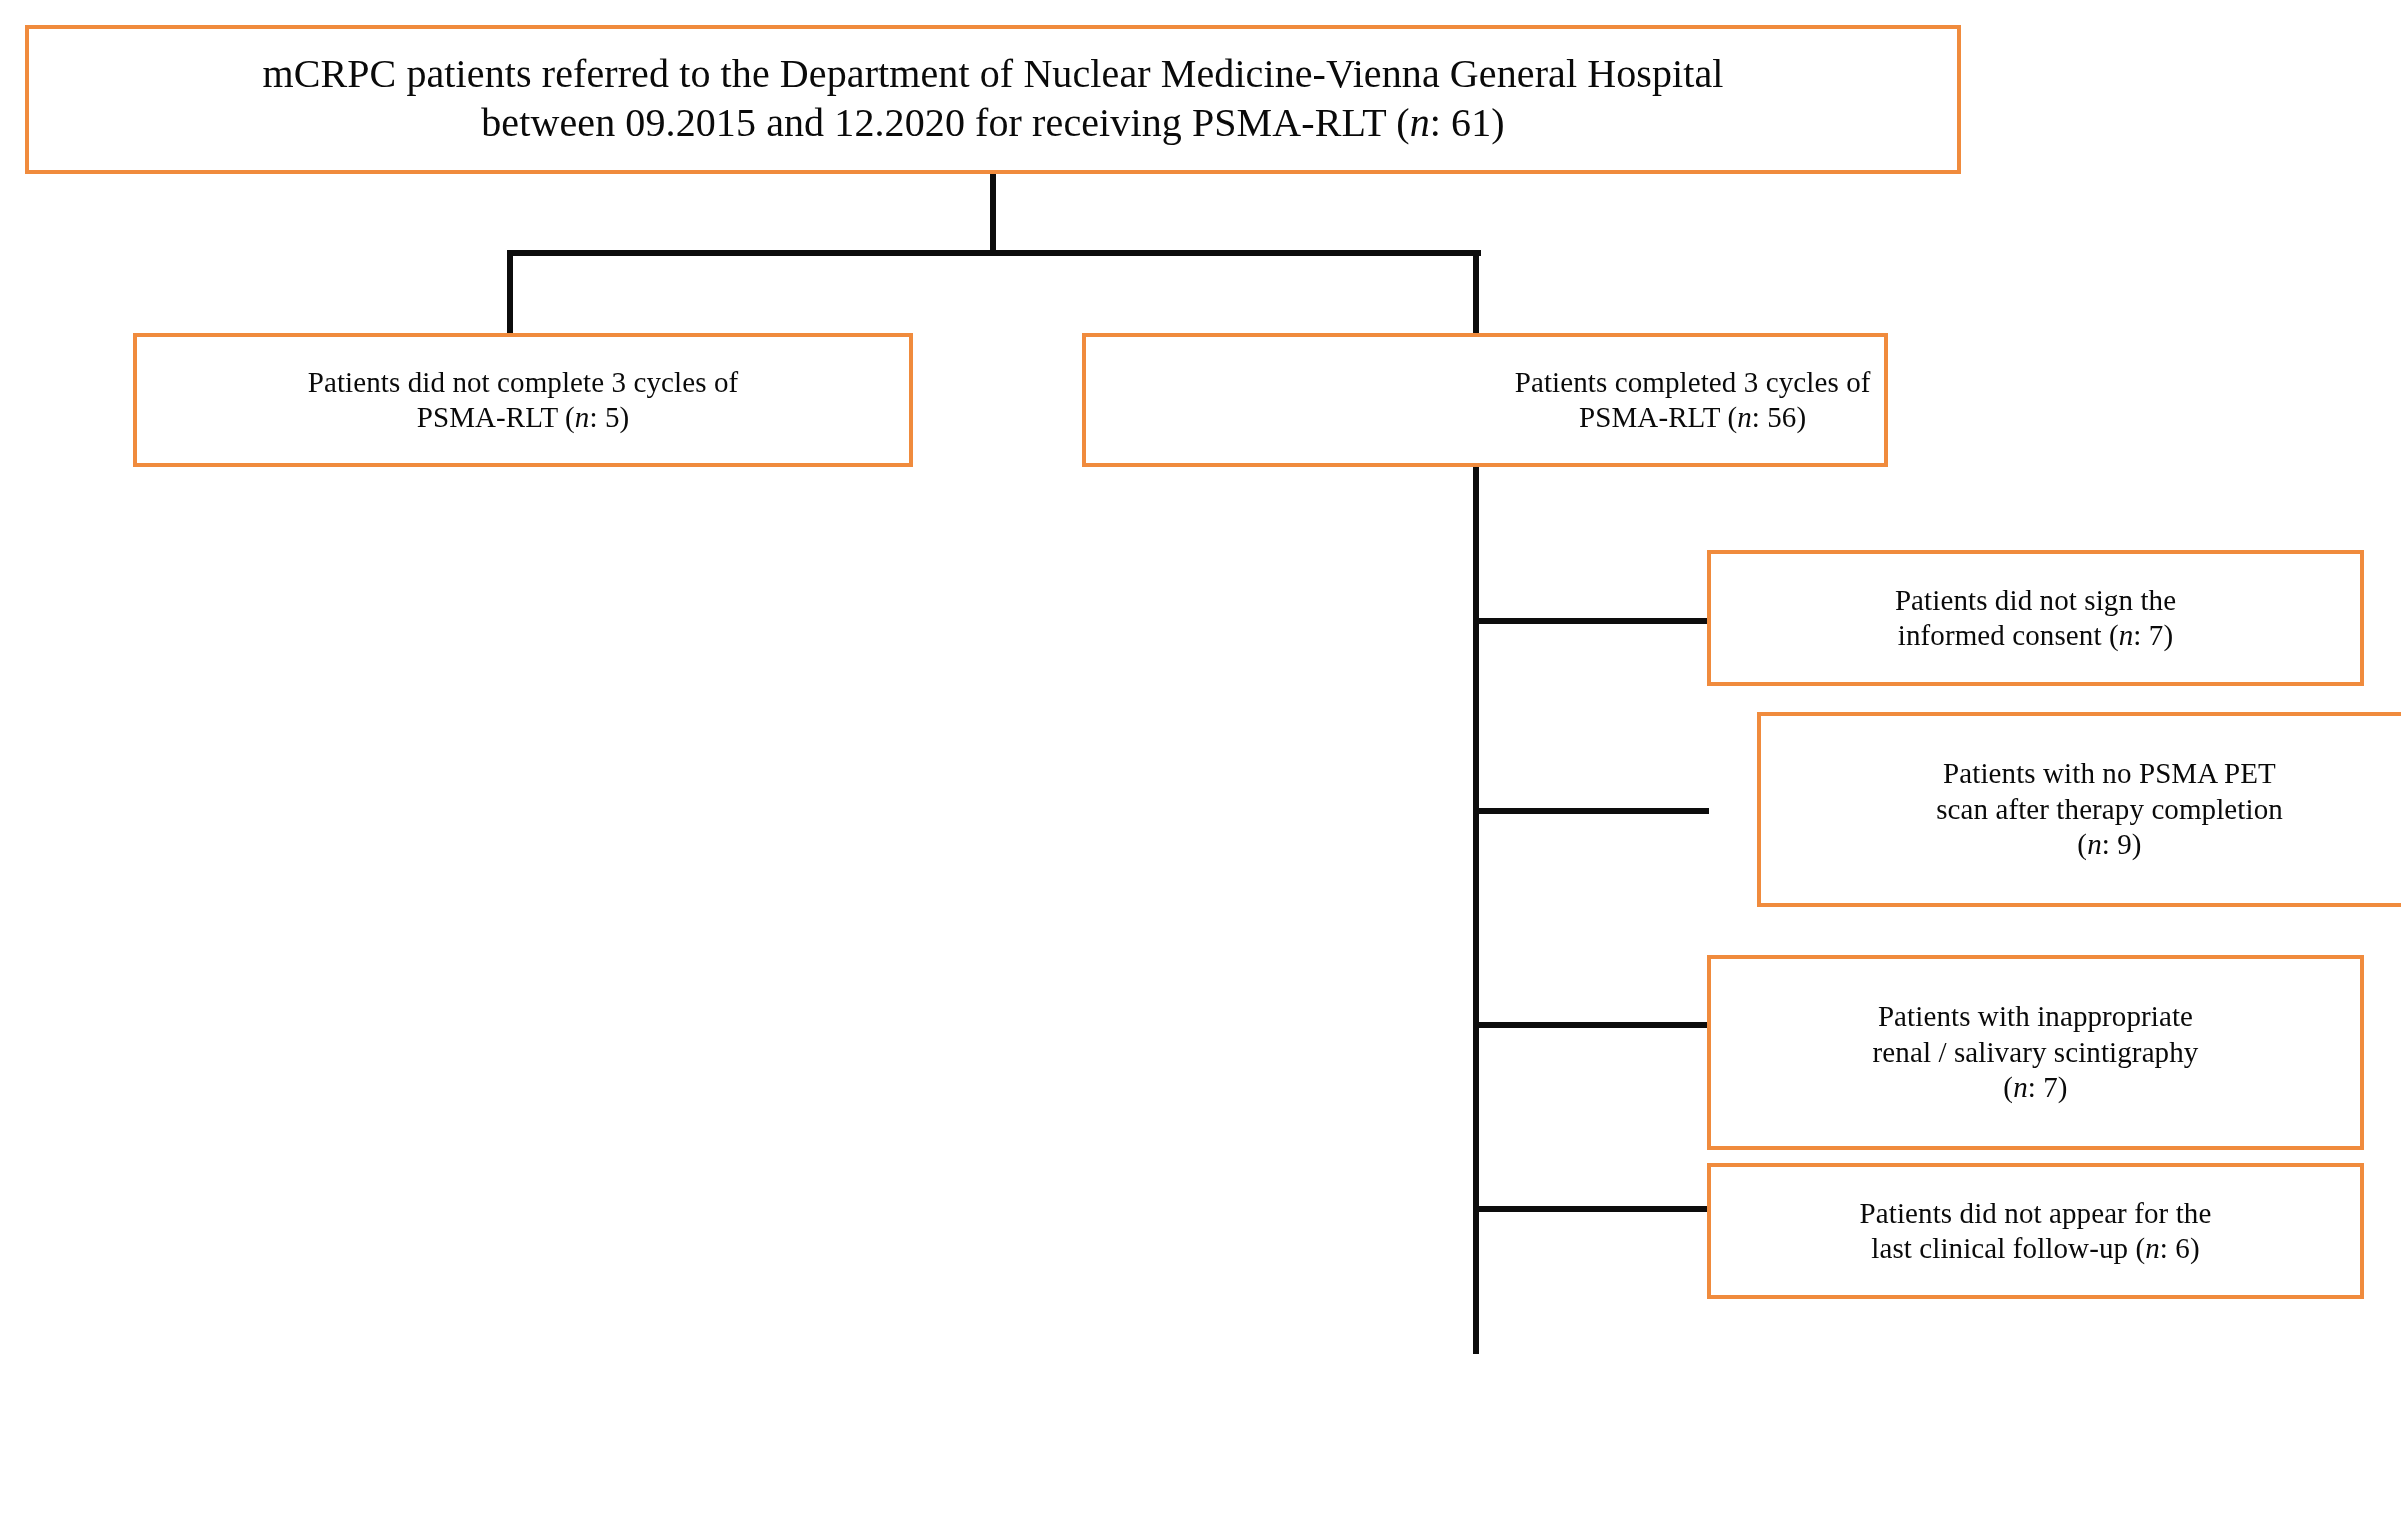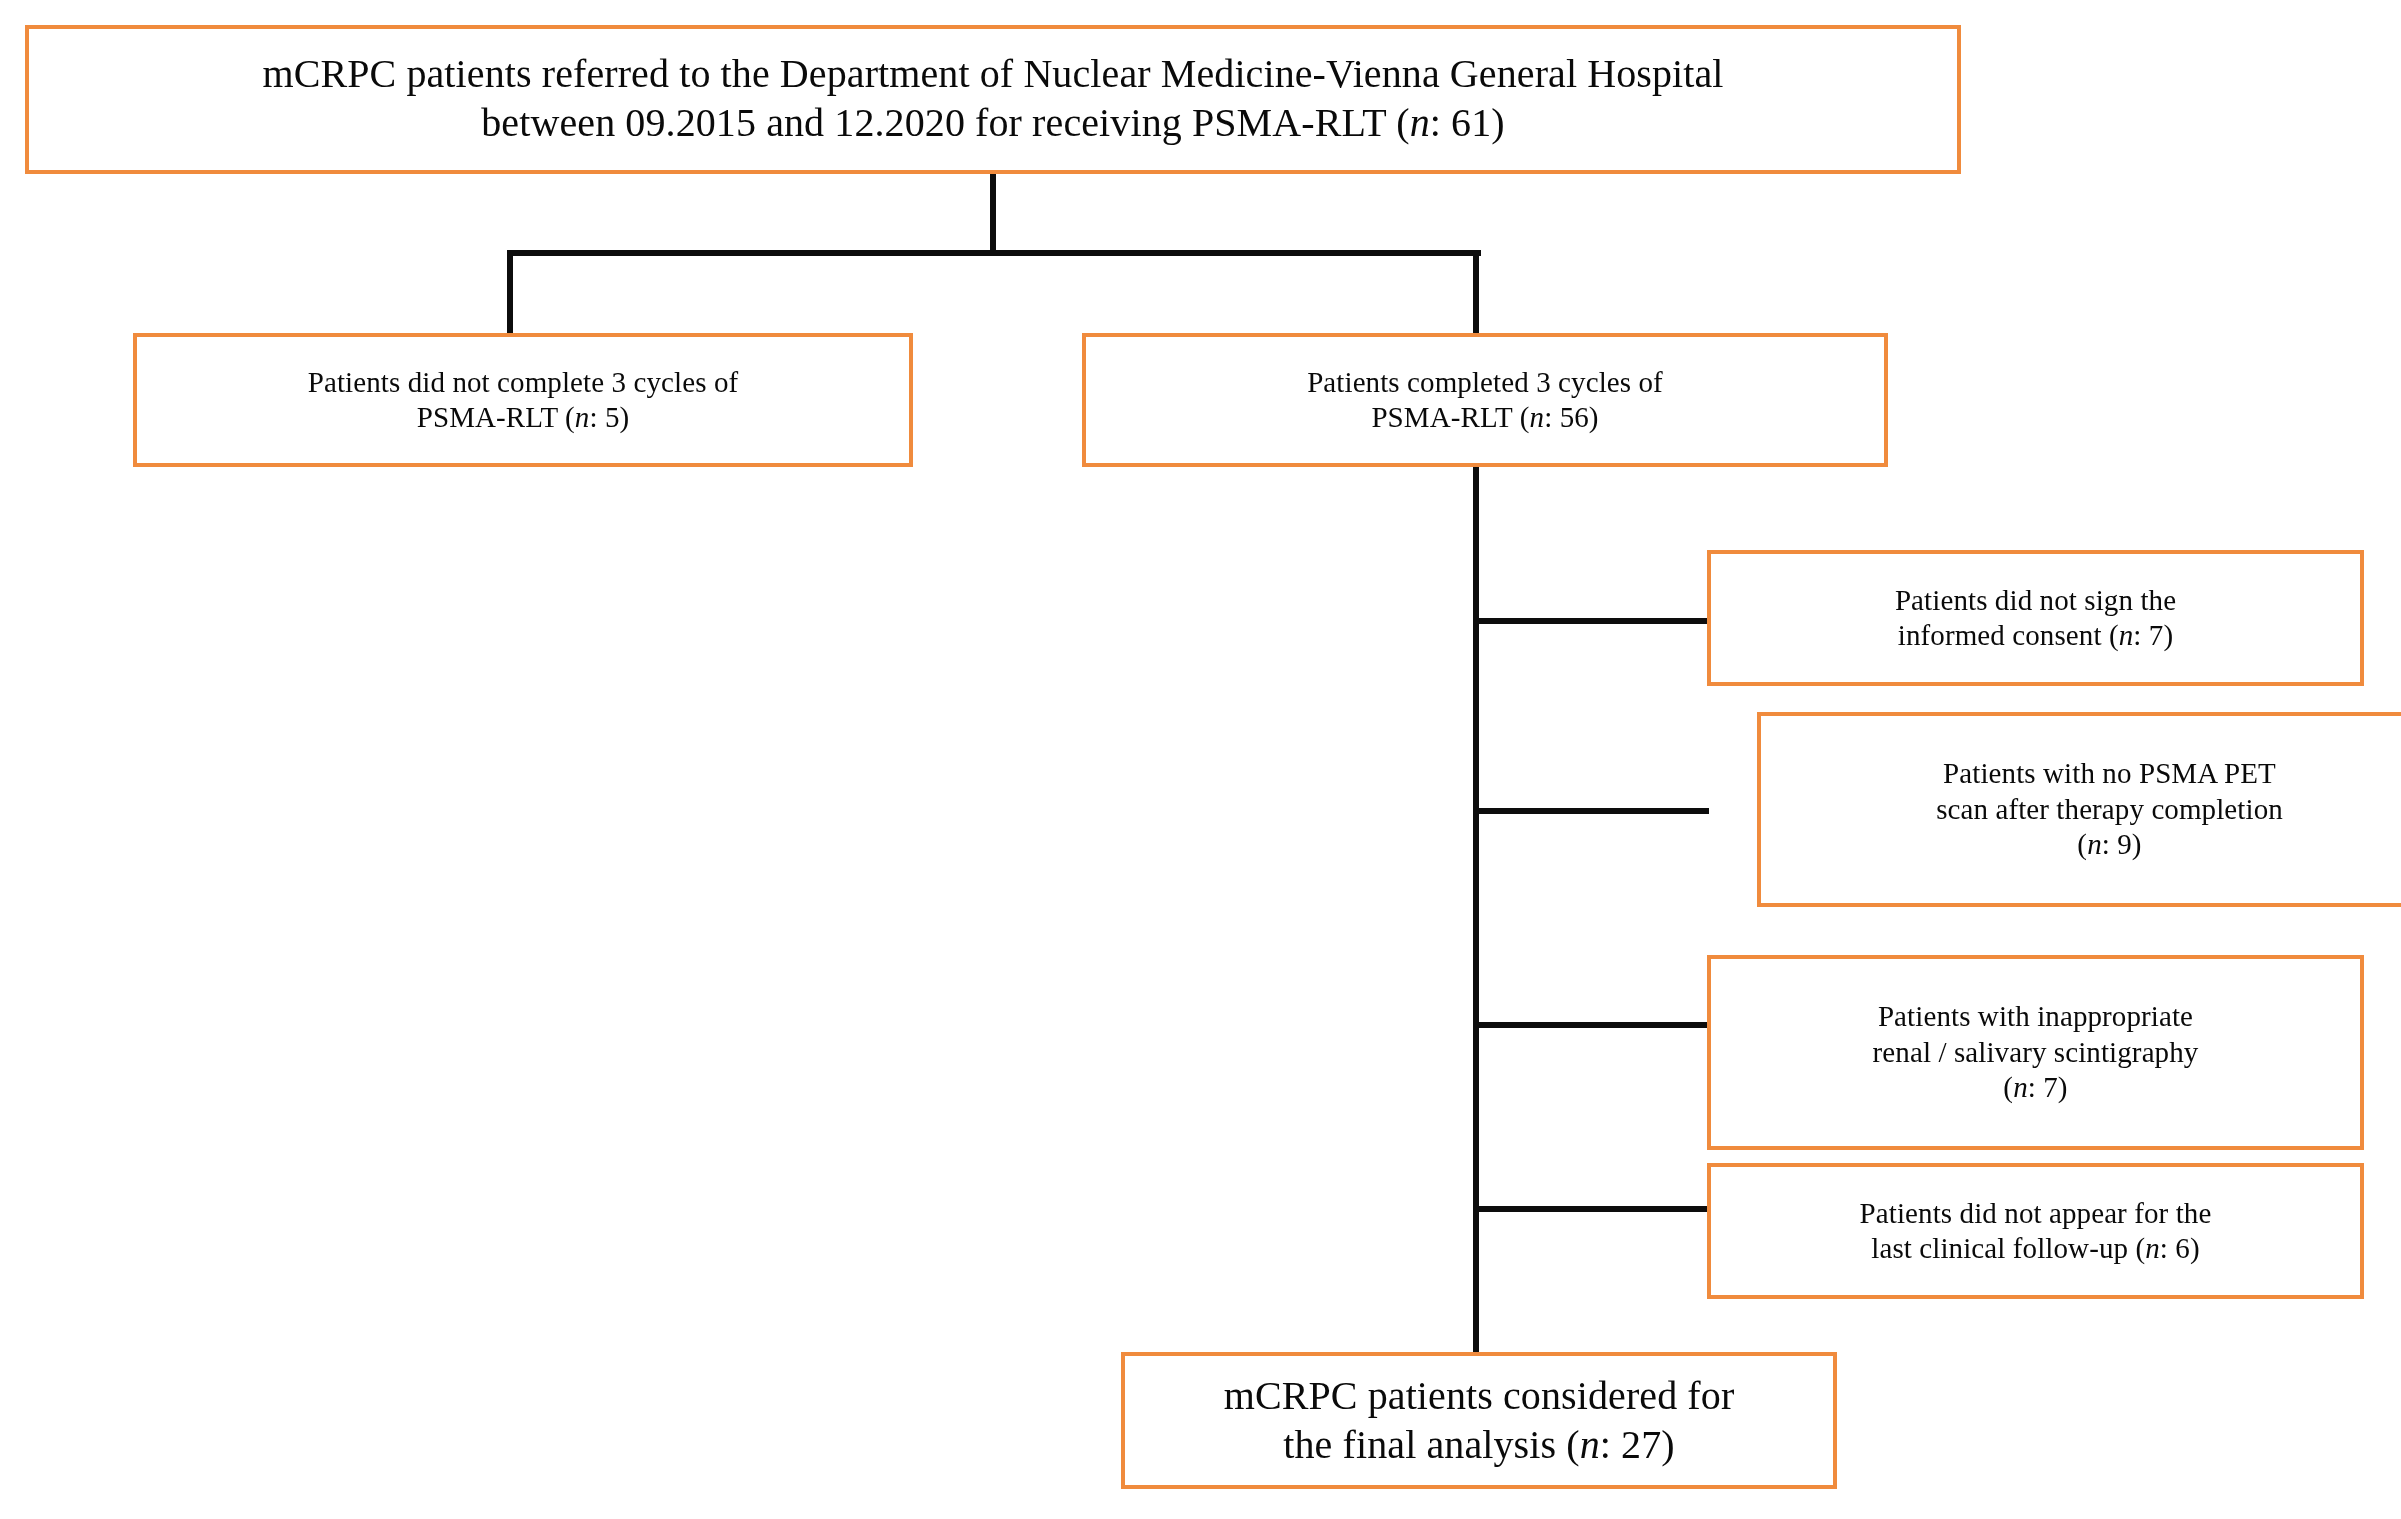--- a/index.html
+++ b/index.html
@@ -39,21 +39,21 @@
     padding: 0 13.5px;
     white-space: pre-line;
   }
   .node-text .ital {
     font-style: italic;
   }
 
   
   #node-enrolled      { left: 25px;   top: 24.5px;   width: 1936px; height: 149px; }
   #node-incomplete    { left: 133px;  top: 333px;  width: 780px; height: 134px; }
-  #node-completed     { left: 1082px; top: 333px;  width: 806px; height: 134px; }
+  #node-completed     { left: 1082px; top: 333px;  width: 806px; height: 134px; justify-content: flex-end; }
   #node-no-consent    { left: 1707px; top: 550px;  width: 657px; height: 136px; }
   #node-no-pet        { left: 1757px; top: 712px; width: 657px; height: 195px; padding-left: 48px; }
   #node-bad-scinti    { left: 1707px; top: 927px; width: 657px; height: 195px; margin-top: 28px; }
   #node-no-followup   { left: 1707px; top: 1163px; width: 657px; height: 136px; }
   #node-final         { left: 1121px; top: 1352px; width: 716px; height: 137px; }
 
   #node-enrolled .node-text   { font-size: 40px; }
   #node-final .node-text      { font-size: 40px; }
 
   
@@ -126,19 +126,15 @@
     <span class="node-text"><span>Patients with inappropriate</span>
 <span>renal / salivary scintigraphy</span>
 <span>(</span><span class="ital">n</span><span>: 7)</span></span>
   </div>
 
   <div class="node" id="node-no-followup">
     <span class="node-text"><span>Patients did not appear for the</span>
 <span>last clinical follow-up (</span><span class="ital">n</span><span>: 6)</span></span>
   </div>
 
-  <div class="node" id="node-final">
-    <span class="node-text"><span>mCRPC patients considered for</span>
-<span>the final analysis (</span><span class="ital">n</span><span>: 27)</span></span>
-  </div>
 
 </div>
 
 
 </body></html>

